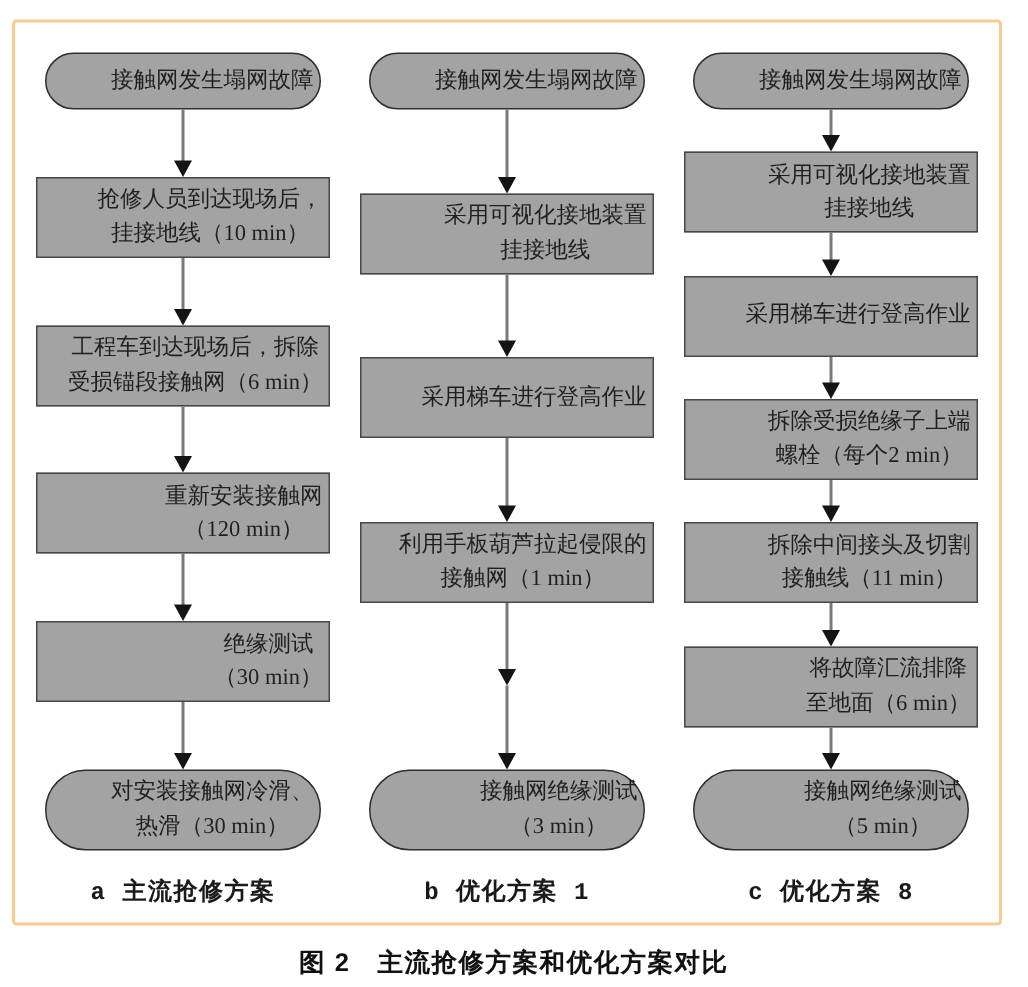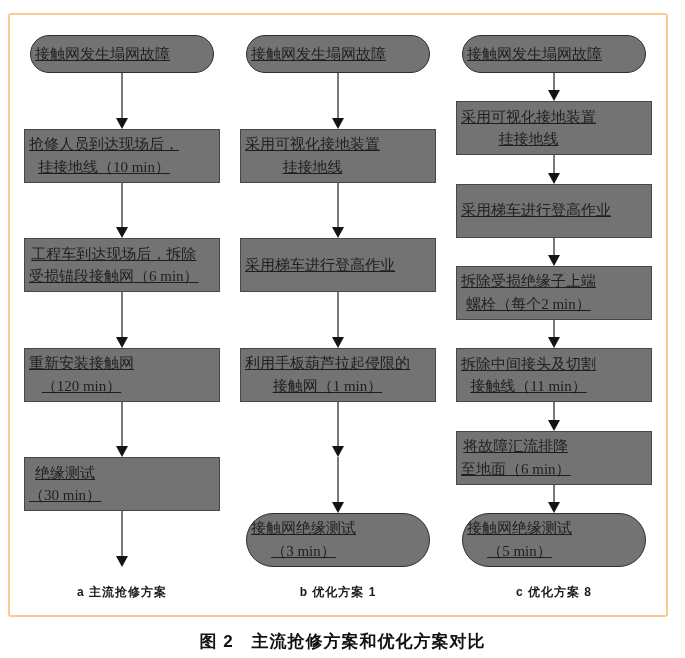--- a/index.html
+++ b/index.html
@@ -36,29 +36,28 @@
   }
   .flow{
     display:flex;
     flex-direction:column;
     height:532px;
   }
   .node{
     flex:0 0 auto;
     display:flex;
     align-items:center;
-    justify-content:flex-start;
+    justify-content:flex-end;
     text-align:center;
-    background:#737373;
+    background:#a3a3a3;
     border:1.5px solid var(--box-border,#474747);
     box-sizing:border-box;
     padding:3px 4px;
     font-size:15px;
     line-height:1.5;
-    text-decoration:underline;
   }
   .node .node-text{white-space:pre-line;display:block;}
   .rect{min-height:54px;}
   .stadium{
     border-radius:27px;
     margin-left:6px;
     margin-right:6px;
     border-color:#2e2e2e;
   }
   .stadium.start{min-height:38px;}
@@ -78,23 +77,23 @@
   .connector .head{
     width:0;height:0;
     border-left:6px solid transparent;
     border-right:6px solid transparent;
     border-top:11px solid var(--arrow-head,#141414);
     margin-top:-1px;
   }
   .col-label{
     margin-top:17px;
     text-align:center;
-    font-family:Liberation Sans, sans-serif;
+    font-family:Liberation Mono, monospace;
     font-weight:700;
-    font-size:12px;
+    font-size:16px;
     color:#1a1a1a;
     letter-spacing:1px;
   }
   .caption{
     position:absolute;
     left:0;right:0;
     top:630px;
     text-align:center;
     font-family:"Liberation Sans","DejaVu Sans",sans-serif;
     font-weight:700;
@@ -143,20 +142,24 @@
             <div class="head"></div>
           </div>
         <div class="node rect">
             <span class="node-text">绝缘测试
 （30 min）</span>
           </div>
         <div class="connector">
             <div class="line"></div>
             <div class="head"></div>
           </div>
+        <div class="node stadium end">
+            <span class="node-text">对安装接触网冷滑、
+热滑（30 min）</span>
+          </div>
       </div>
       <div class="col-label">a 主流抢修方案</div>
     </div>
 
     <div class="column">
       <div class="flow">
         <div class="node stadium start">
             <span class="node-text">接触网发生塌网故障</span>
           </div>
         <div class="connector">

